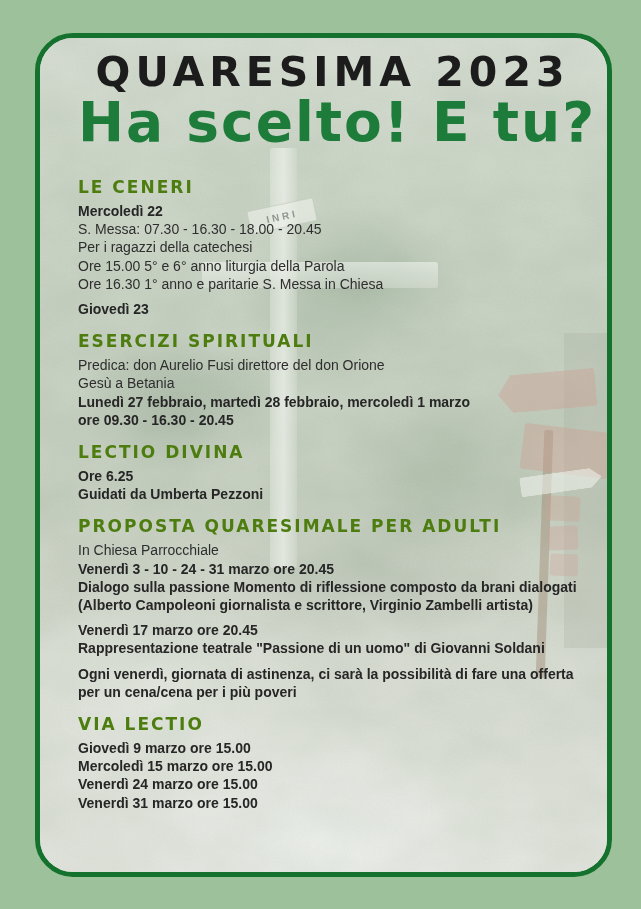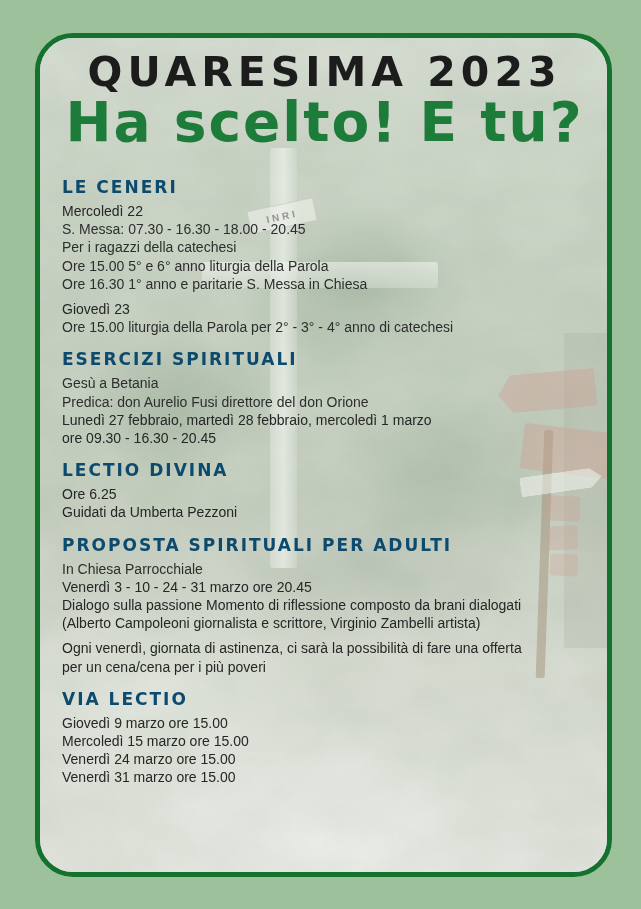--- a/index.html
+++ b/index.html
@@ -36,38 +36,38 @@
   .sign-1{left:458px;top:334px;width:98px;height:38px;transform:rotate(-5deg);
     background:rgba(206,160,148,0.42);clip-path:polygon(0 50%,14% 0,100% 0,100% 100%,14% 100%);}
   .sign-2{left:482px;top:390px;width:88px;height:46px;transform:rotate(7deg);
     background:rgba(204,157,144,0.4);}
   .sign-3{left:480px;top:434px;width:82px;height:20px;transform:rotate(-8deg);
     background:rgba(242,244,239,0.55);clip-path:polygon(0 0,86% 0,100% 50%,86% 100%,0 100%);}
   .plq-1{left:506px;top:458px;width:34px;height:25px;transform:rotate(3deg);background:rgba(205,162,150,0.38);}
   .plq-2{left:508px;top:488px;width:30px;height:24px;transform:rotate(-2deg);background:rgba(205,162,150,0.36);}
   .plq-3{left:510px;top:516px;width:28px;height:22px;transform:rotate(2deg);background:rgba(205,162,150,0.34);}
   
-  .content{position:absolute;inset:0;padding:10px 20px 0 22px;}
+  .content{position:absolute;inset:0;padding:10px 20px 0 38px;}
   .title{margin:0;text-align:center;font-family:"DejaVu Sans", sans-serif;
     font-size:41px;line-height:48px;font-weight:bold;letter-spacing:5px;
     color:var(--title-black,#1c1c1c);white-space:nowrap;}
   .subtitle{margin:0;text-align:center;font-family:"DejaVu Sans", sans-serif;
     font-size:55px;line-height:52px;font-weight:bold;letter-spacing:2px;
     color:var(--accent-green,#1e7c3b);white-space:nowrap;}
   .sections{margin-top:28px;}
   .section{margin-top:12px;}
   .section:first-child{margin-top:0;}
   .section-heading{margin:0 0 4px 0;font-family:"DejaVu Sans", sans-serif;
     font-size:17px;line-height:22px;font-weight:bold;letter-spacing:2px;
-    color:#0c4a6e;white-space:nowrap;}
+    color:#4d7c0f;white-space:nowrap;}
   .block{margin-bottom:7px;}
   .block:last-child{margin-bottom:0;}
   .line{font-size:14px;line-height:18.2px;color:var(--text-color,#2e2e2e);
     white-space:nowrap;font-weight:500;}
-  .line.bold{font-weight:400;color:#262626;}
+  .line.bold{font-weight:700;color:#262626;}
 </style>
 </head>
 <body>
 
 <div class="card">
 
   <div class="photo-bg">
     <svg class="noise" width="567" height="834" xmlns="http://www.w3.org/2000/svg">
       <filter id="blotch">
         <feTurbulence type="fractalNoise" baseFrequency="0.013 0.02" numOctaves="3" seed="7"></feTurbulence>
@@ -102,46 +102,49 @@
           <h3 class="section-heading">LE CENERI</h3>
           <div class="block">
             <div class="line bold">Mercoledì 22</div>
             <div class="line">S. Messa: 07.30 - 16.30 - 18.00 - 20.45</div>
             <div class="line">Per i ragazzi della catechesi</div>
             <div class="line">Ore 15.00 5° e 6° anno liturgia della Parola</div>
             <div class="line">Ore 16.30 1° anno e paritarie S. Messa in Chiesa</div>
           </div>
           <div class="block">
             <div class="line bold">Giovedì 23</div>
-            <div class="line">Ore 15.00 liturgia della Parola per 2° - 3° - 4° anno di catechesi</div>
           </div>
         </section>
         <section class="section">
           <h3 class="section-heading">ESERCIZI SPIRITUALI</h3>
           <div class="block">
+            <div class="line">Predica: don Aurelio Fusi direttore del don Orione</div>
             <div class="line">Gesù a Betania</div>
-            <div class="line">Predica: don Aurelio Fusi direttore del don Orione</div>
             <div class="line bold">Lunedì 27 febbraio, martedì 28 febbraio, mercoledì 1 marzo</div>
             <div class="line bold">ore 09.30 - 16.30 - 20.45</div>
           </div>
         </section>
         <section class="section">
           <h3 class="section-heading">LECTIO DIVINA</h3>
           <div class="block">
             <div class="line bold">Ore 6.25</div>
             <div class="line bold">Guidati da Umberta Pezzoni</div>
           </div>
         </section>
         <section class="section">
-          <h3 class="section-heading">PROPOSTA SPIRITUALI PER ADULTI</h3>
+          <h3 class="section-heading">PROPOSTA QUARESIMALE PER ADULTI</h3>
           <div class="block">
             <div class="line">In Chiesa Parrocchiale</div>
             <div class="line bold">Venerdì 3 - 10 - 24 - 31 marzo ore 20.45</div>
             <div class="line bold">Dialogo sulla passione Momento di riflessione composto da brani dialogati</div>
             <div class="line bold">(Alberto Campoleoni giornalista e scrittore, Virginio Zambelli artista)</div>
+          </div>
+          <div class="block">
+            <div class="line bold">Venerdì 17 marzo ore 20.45</div>
+            <div class="line bold">Rappresentazione teatrale "Passione di un uomo" di Giovanni Soldani</div>
           </div>
           <div class="block">
             <div class="line bold">Ogni venerdì, giornata di astinenza, ci sarà la possibilità di fare una offerta</div>
             <div class="line bold">per un cena/cena per i più poveri</div>
           </div>
         </section>
         <section class="section">
           <h3 class="section-heading">VIA LECTIO</h3>
           <div class="block">
             <div class="line bold">Giovedì 9 marzo ore 15.00</div>

